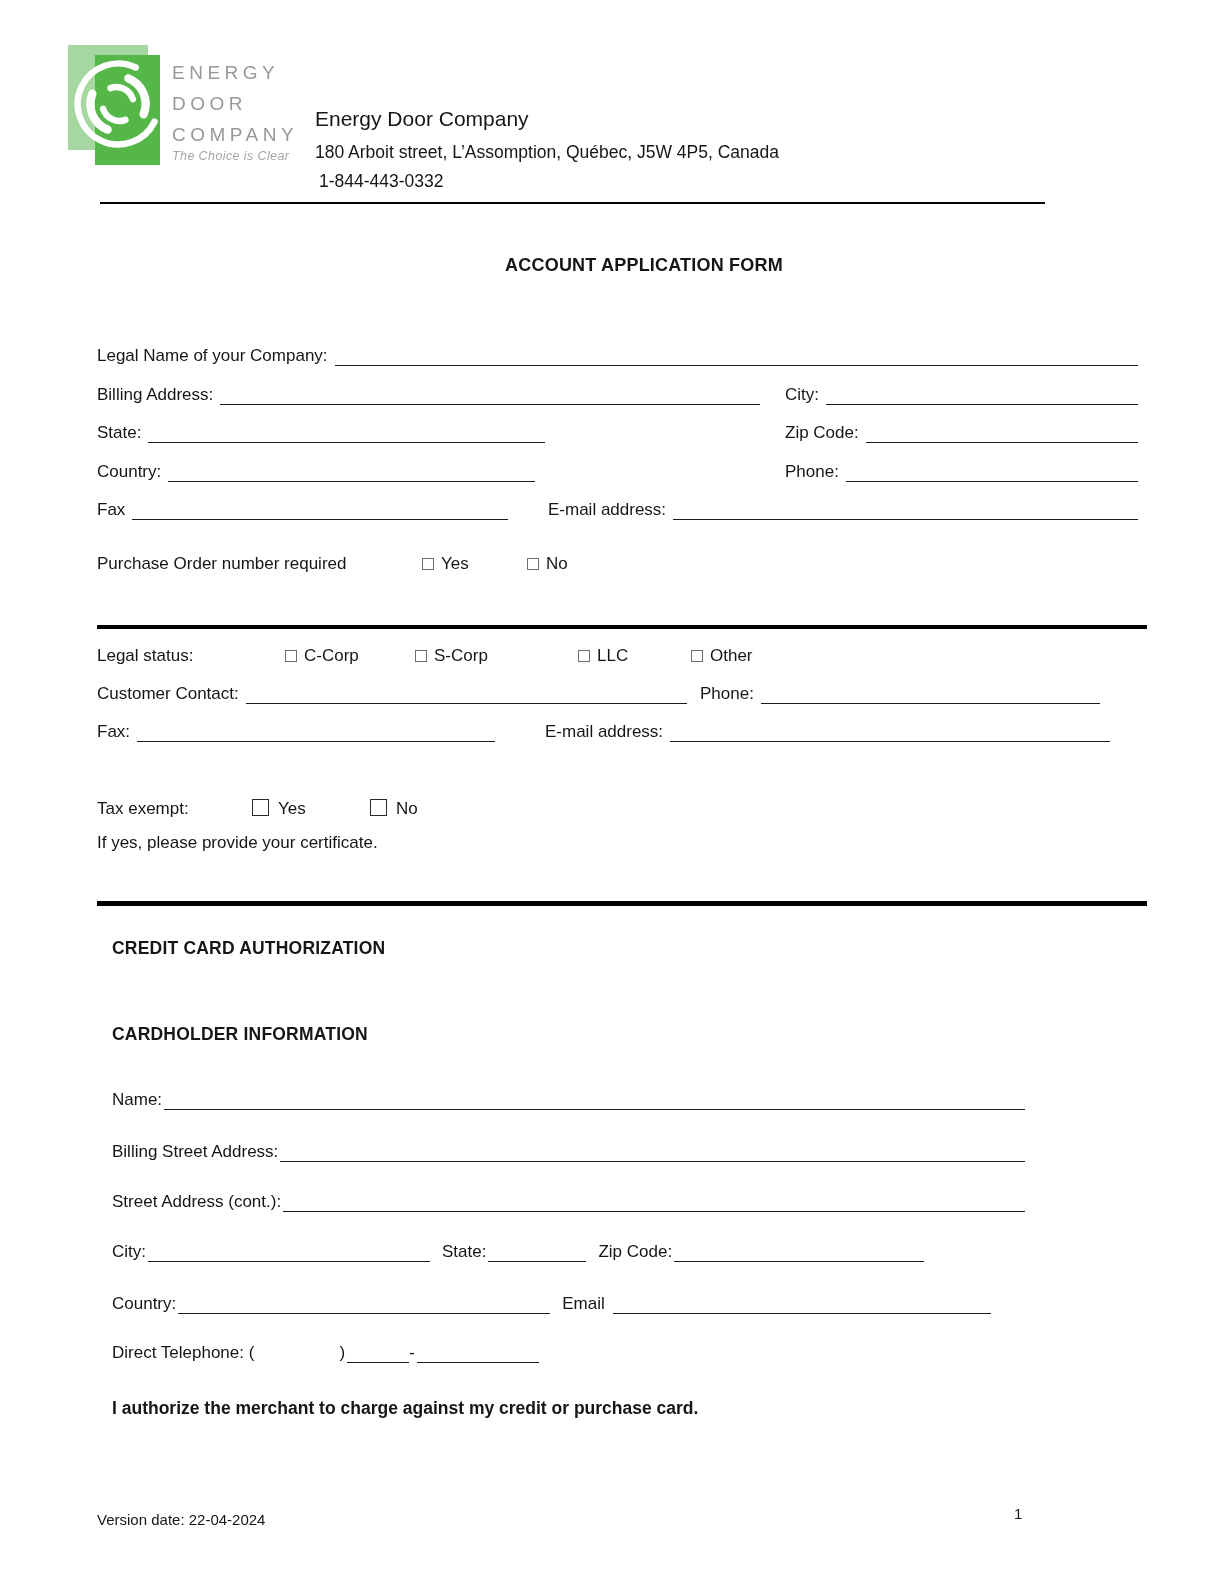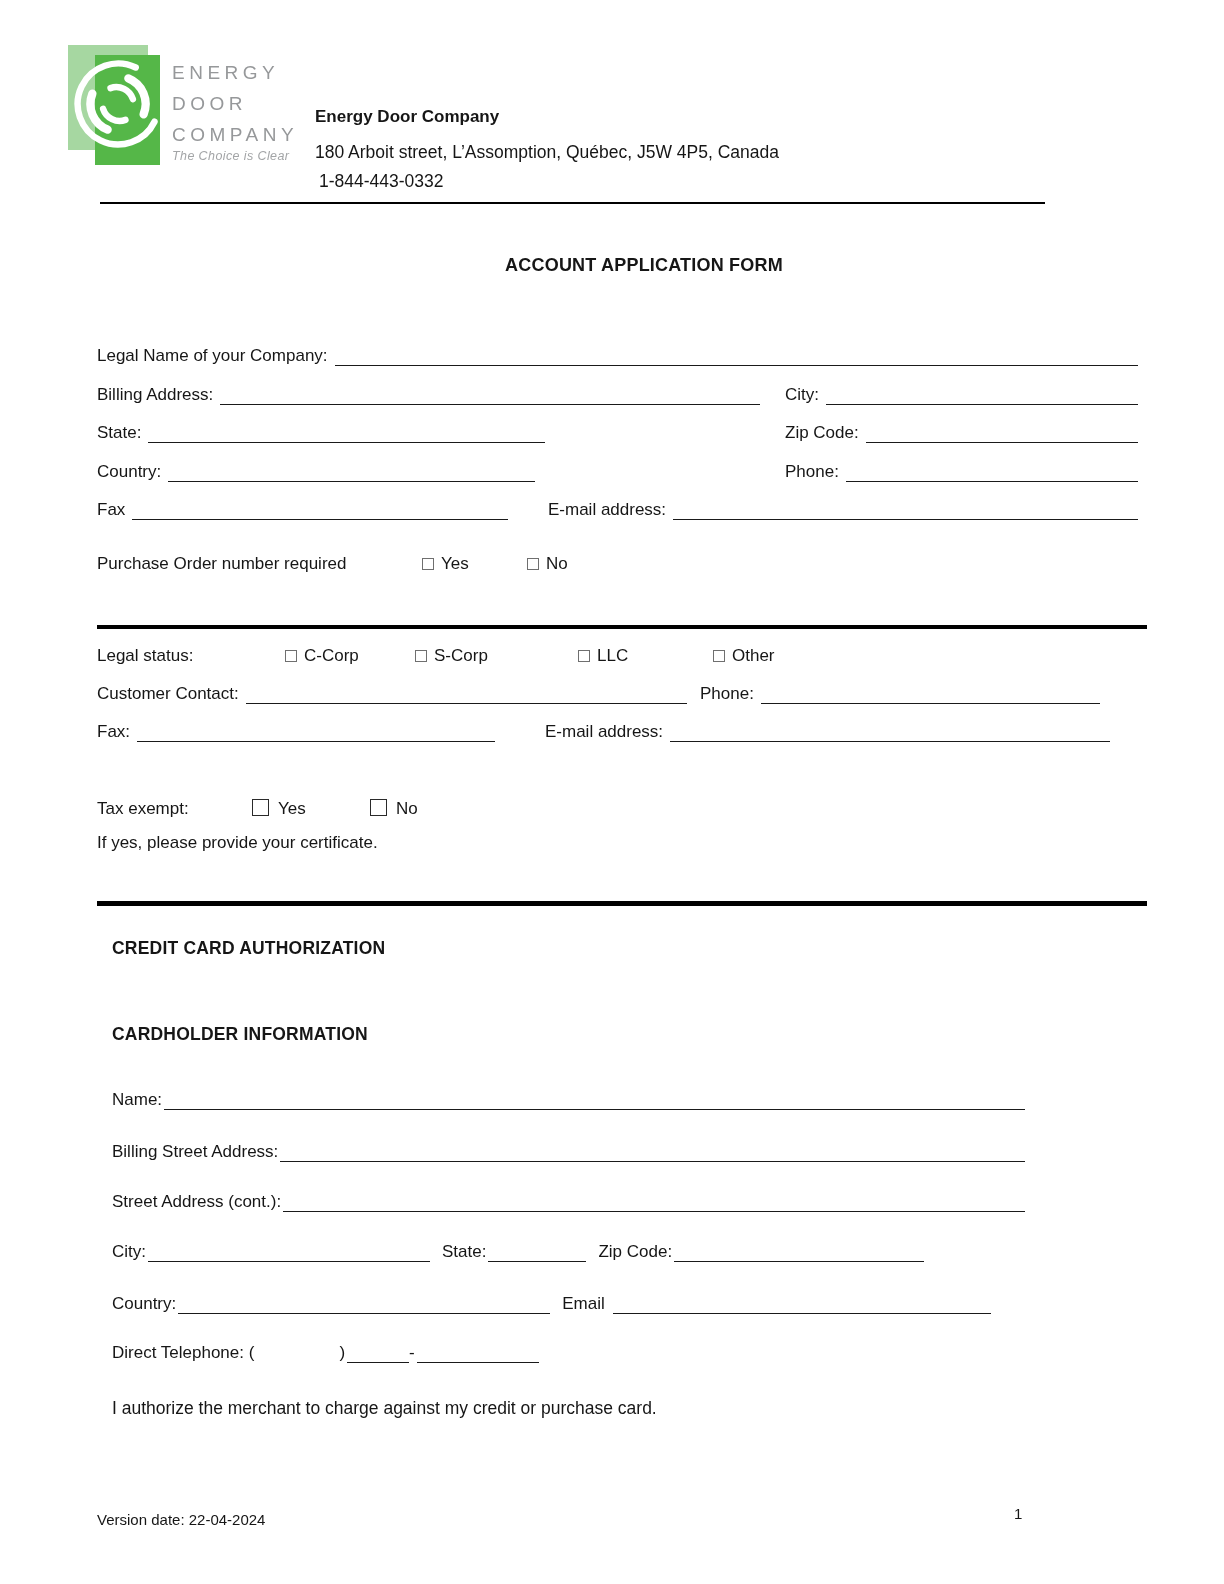--- a/index.html
+++ b/index.html
@@ -24,21 +24,21 @@
   .rule{background:#000;}
   
   .h-bold{font-weight:bold;font-size:17.5px;letter-spacing:.2px;}
   .title{font-weight:bold;font-size:18px;text-align:center;letter-spacing:.2px;}
   
   .logo-rect{position:absolute;}
   .logo-word{position:absolute;font-size:19px;font-weight:500;color:#96989a;
              letter-spacing:4.5px;line-height:1;}
   .logo-tag{position:absolute;font-size:12.5px;font-style:italic;color:#a3a5a7;
             letter-spacing:.4px;line-height:1;}
-  .hdr-company{font-weight:bold;font-size:17px;line-height:1;}
+  .hdr-company{font-weight:normal;font-size:21px;line-height:1;}
   .hdr-line{font-size:17.5px;line-height:1;}
   .footer-txt{font-size:15px;}
   .pageno{font-size:15px;}
 </style>
 </head>
 <body>
 
 <div class="page">
 
   <div class="abs" style="left:68px;top:42px;width:240px;height:132px">
@@ -122,21 +122,21 @@
     <span class="at" style="left:430px"><span class="cbx"></span><span>No</span></span>
   </div>
 
   <div class="abs rule" style="left:97px;top:625px;width:1050px;height:4px"></div>
 
   <div class="abs arow" style="left:97px;top:641px;width:800px">
     <span class="at" style="left:0">Legal status:</span>
     <span class="at" style="left:188px"><span class="cbx"></span><span>C-Corp</span></span>
     <span class="at" style="left:318px"><span class="cbx"></span><span>S-Corp</span></span>
     <span class="at" style="left:481px"><span class="cbx"></span><span>LLC</span></span>
-    <span class="at" style="left:616px"><span class="cbx"></span><span>Other</span></span>
+    <span class="at" style="left:594px"><span class="cbx"></span><span>Other</span></span>
   </div>
 
   <div class="abs row" style="left:97px;top:679px;width:1003px">
     <div class="cell" style="width:590px">
       <span class="lbl">Customer Contact:</span>
       <span class="fl grow"></span>
     </div>
     <div class="cell grow" style="margin-left:13px">
       <span class="lbl">Phone:</span>
       <span class="fl grow"></span>
@@ -201,18 +201,18 @@
 
   <div class="abs row" style="left:112px;top:1338px;width:913px">
     <span class="lbl">Direct Telephone: (</span>
     <span style="width:85px"></span>
     <span class="lbl">)</span>
     <span class="fl" style="width:62px;margin-left:2px"></span>
     <span class="lbl">-</span>
     <span class="fl" style="width:122px;margin-left:2px"></span>
   </div>
 
-  <div class="abs" style="left:112px;top:1398px;font-size:17.5px;font-weight:normal">I authorize the merchant to charge against my credit or purchase card.</div>
+  <div class="abs" style="left:112px;top:1398px;font-size:17.5px;font-weight:bold">I authorize the merchant to charge against my credit or purchase card.</div>
 
   <div class="abs footer-txt" style="left:97px;top:1511px">Version date: 22-04-2024</div>
   <div class="abs pageno" style="left:1014px;top:1505px">1</div>
 
 </div>
 
 </body></html>

